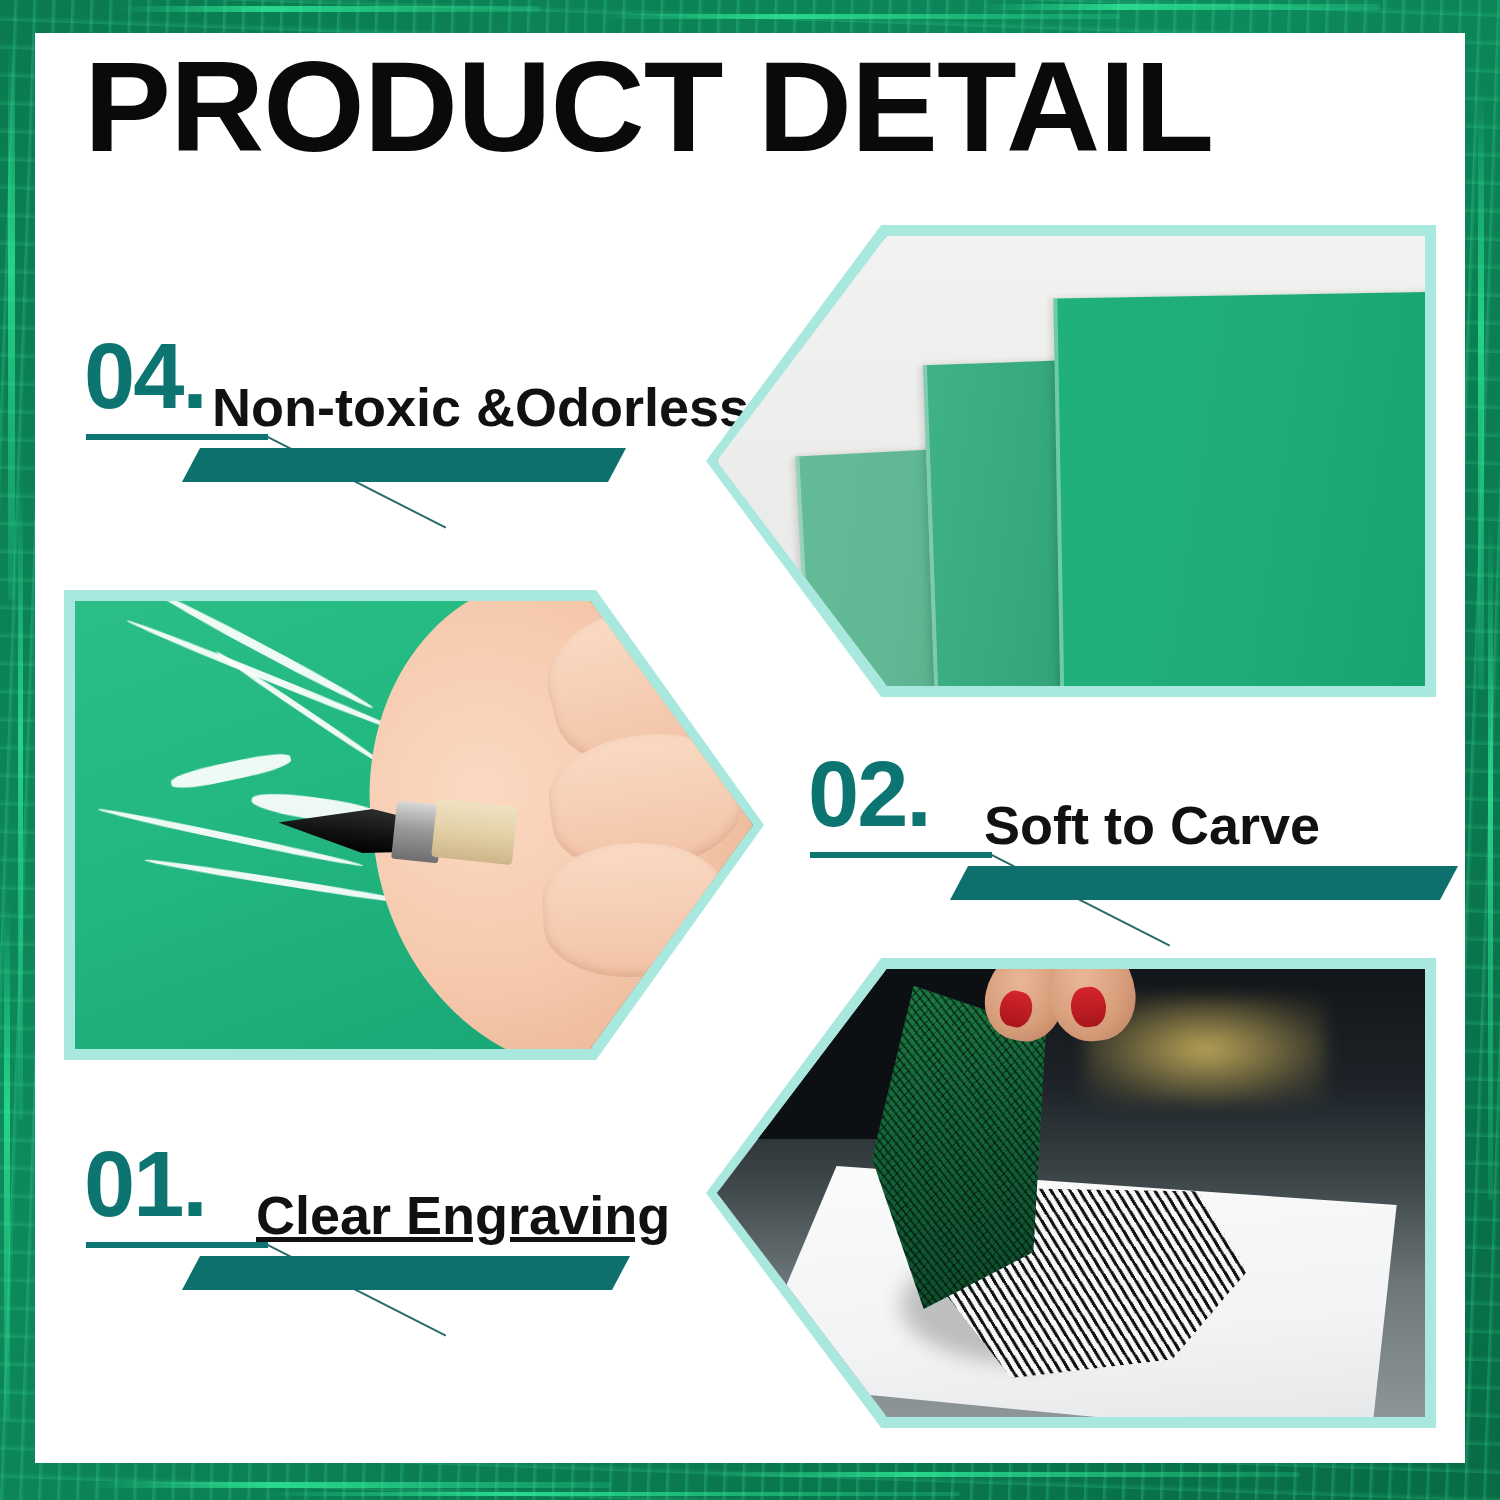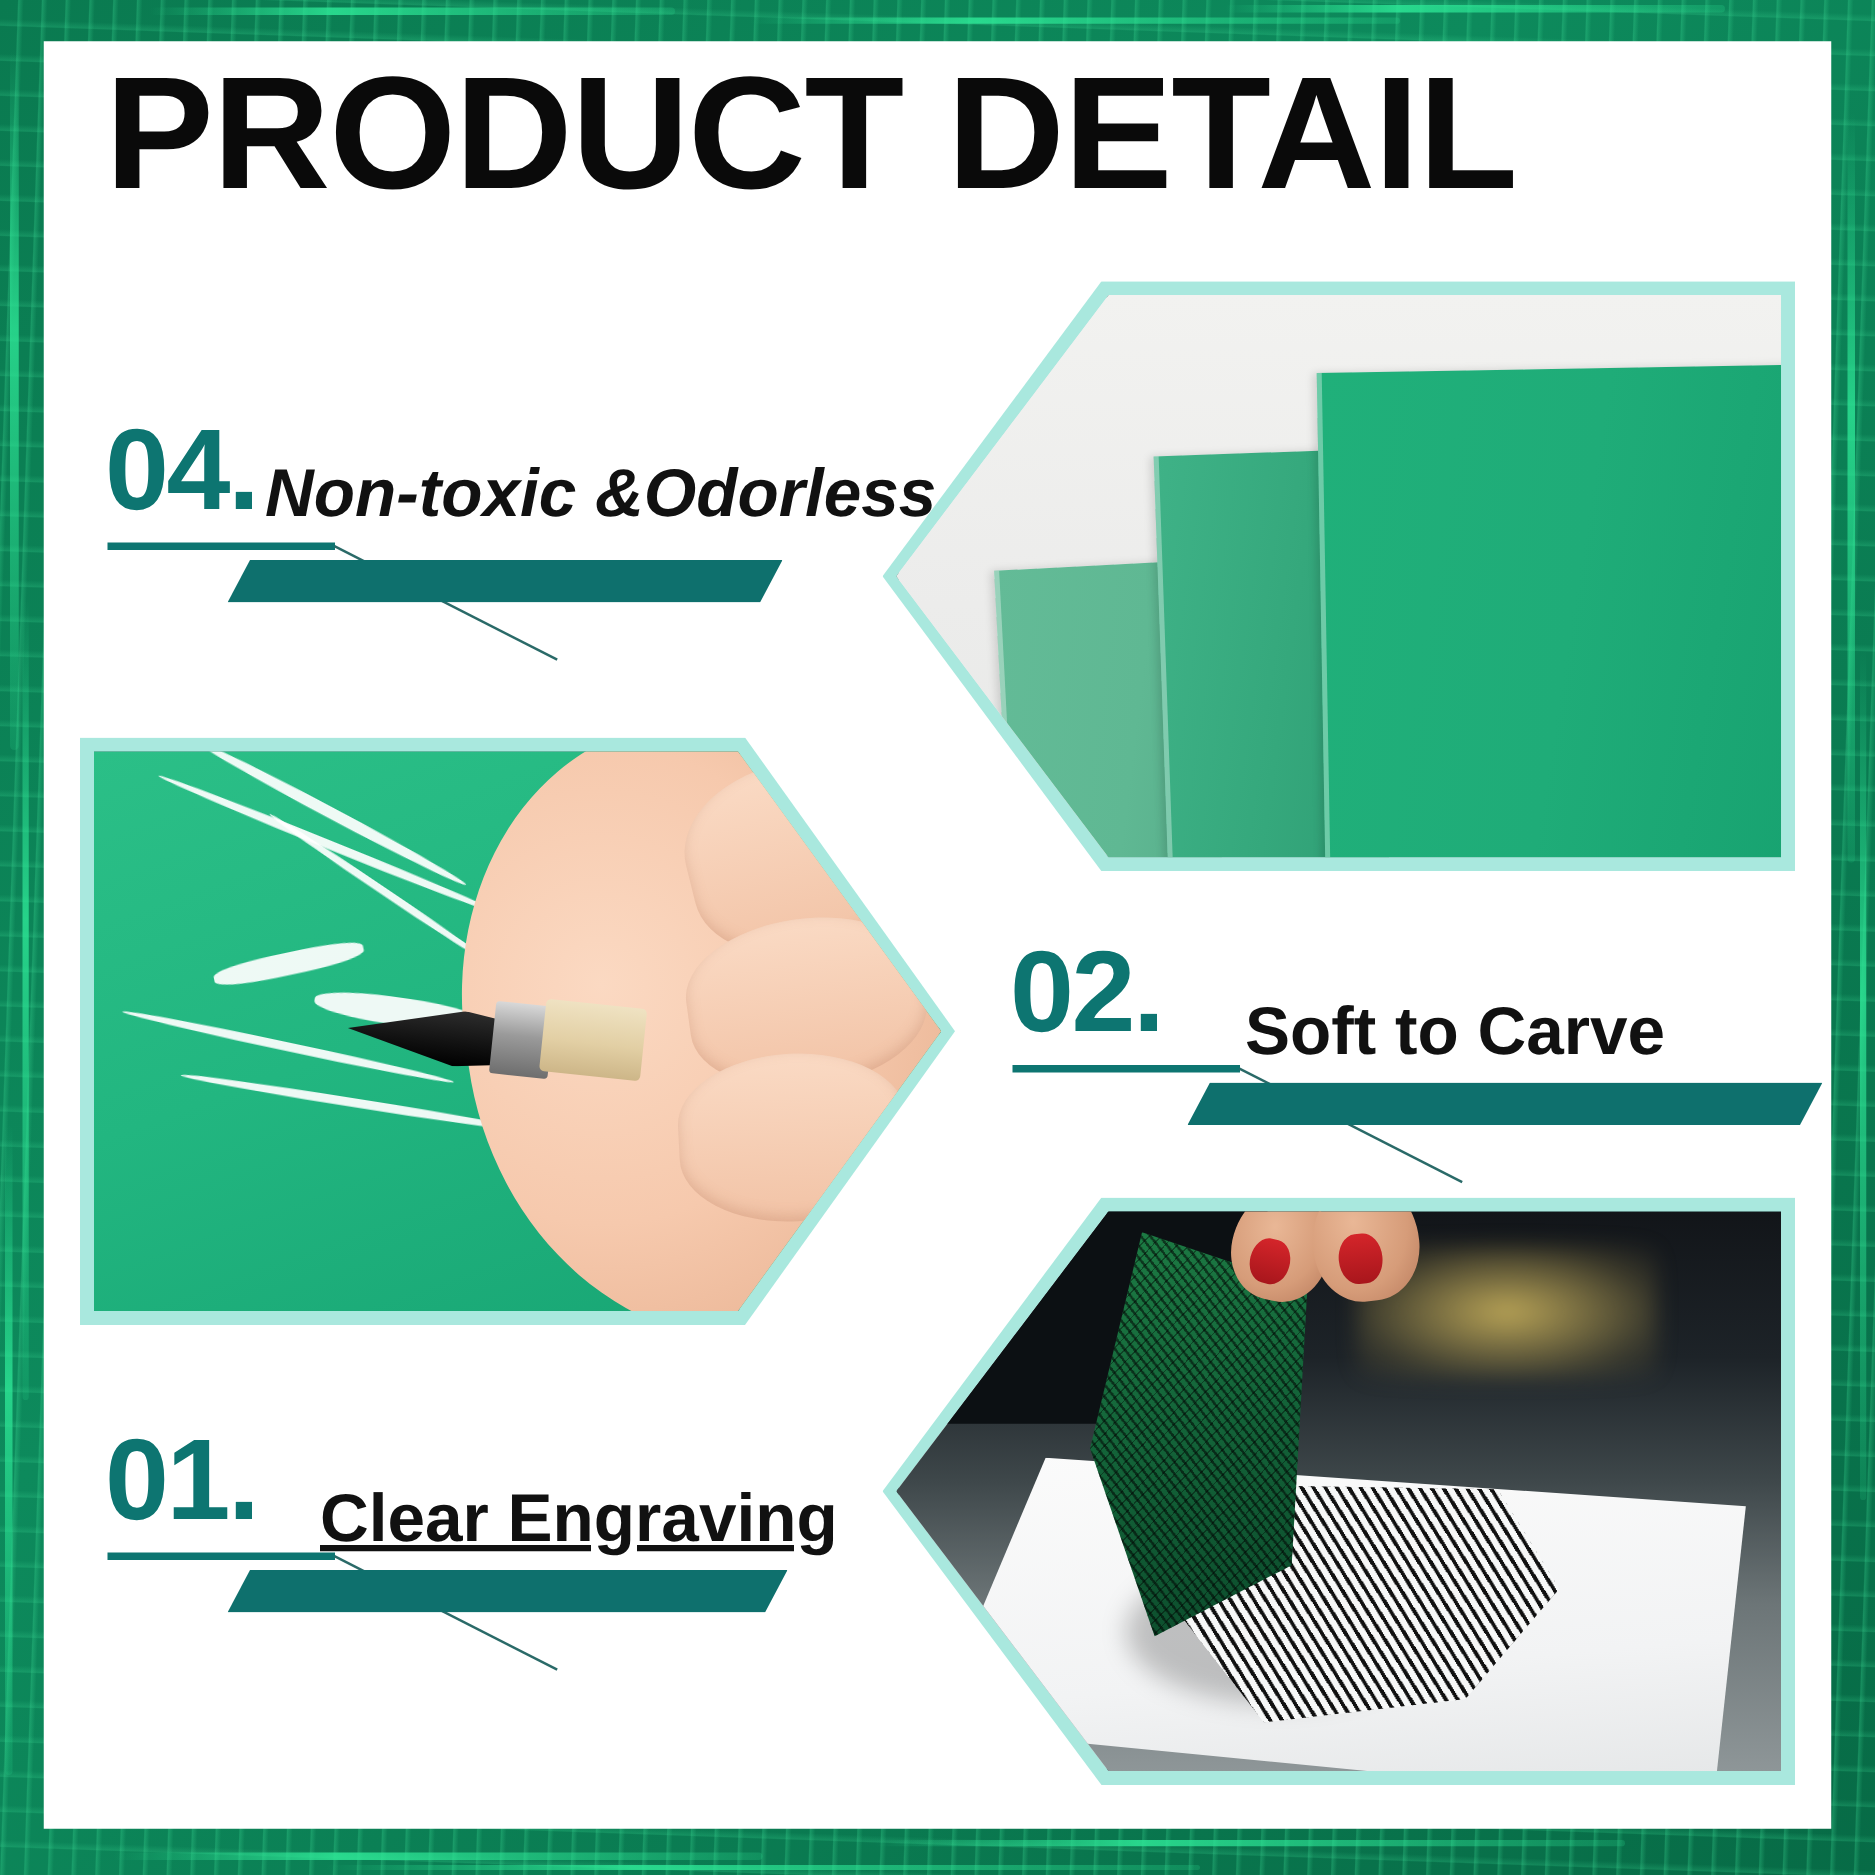--- a/index.html
+++ b/index.html
@@ -131,21 +131,21 @@
   </div>
 
   <div class="panel"></div>
 
   <div class="title">PRODUCT DETAIL</div>
 
   <div class="feature" style="left:84px;top:330px;width:620px;height:160px;">
     <div class="num">04.</div>
     <div class="num-rule" style="left:2px;top:104px;width:182px;"></div>
     <div class="diag" style="left:184px;top:106px;width:200px;transform:rotate(27deg);"></div>
-    <div class="feat-label" style="left:128px;top:36px;font-style:italic;">Non-toxic &amp;Odorless</div>
+    <div class="feat-label" style="left:128px;top:48px;">Non-toxic &amp;Odorless</div>
     <div class="bar" style="left:98px;top:118px;width:444px;"></div>
   </div>
 
   <div class="photo pt-left" style="left:706px;top:225px;width:730px;height:472px;">
     <div class="mint"></div>
     <div class="inner">
       <div class="pic">
         <div class="blocks-bg"></div>
         <div class="blk blk1">
             <div class="blk-edge"></div>
@@ -157,21 +157,21 @@
             <div class="blk-edge"></div>
           </div>
       </div>
     </div>
   </div>
 
   <div class="feature" style="left:808px;top:748px;width:660px;height:160px;">
     <div class="num">02.</div>
     <div class="num-rule" style="left:2px;top:104px;width:182px;"></div>
     <div class="diag" style="left:184px;top:106px;width:200px;transform:rotate(27deg);"></div>
-    <div class="feat-label" style="left:176px;top:48px;margin-left:12px;">Soft to Carve</div>
+    <div class="feat-label" style="left:176px;top:48px;">Soft to Carve</div>
     <div class="bar" style="left:142px;top:118px;width:508px;"></div>
   </div>
 
   <div class="photo pt-right" style="left:64px;top:590px;width:700px;height:470px;">
     <div class="mint"></div>
     <div class="inner">
       <div class="pic">
         <div class="carve-bg"></div>
         <div class="shaving" style="left:10%;top:10%;width:36%;height:2%;transform:rotate(28deg);"></div>
         <div class="shaving" style="left:6%;top:16%;width:44%;height:1.6%;transform:rotate(22deg);"></div>

